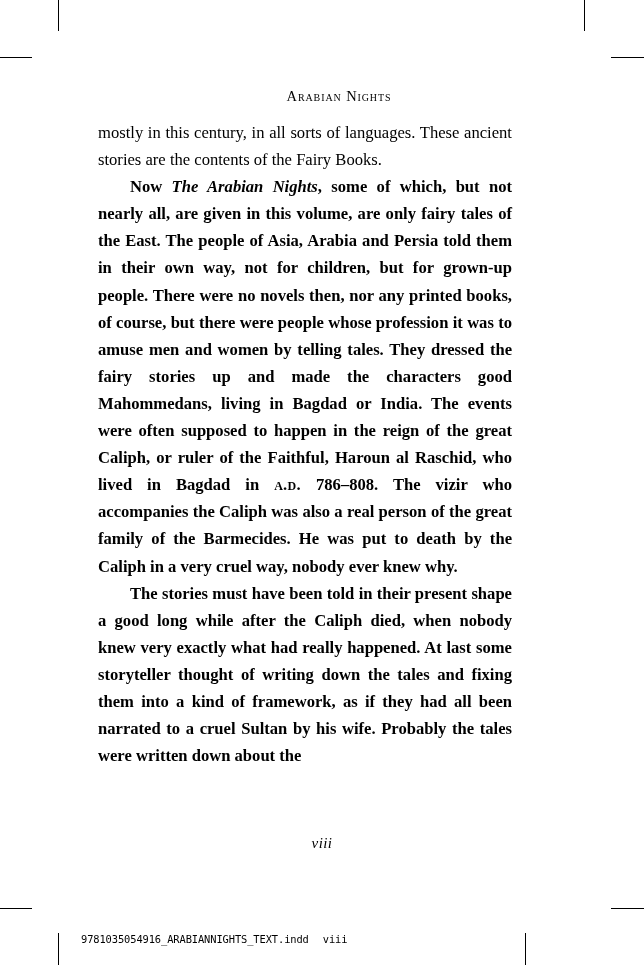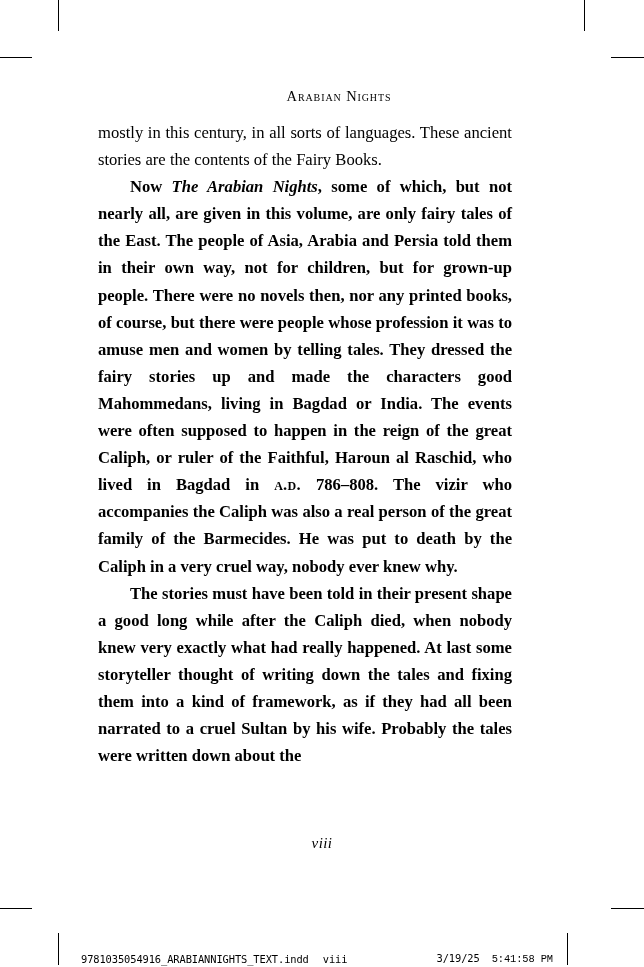--- a/index.html
+++ b/index.html
@@ -88,27 +88,27 @@
     font-size: 15px;
     font-style: italic;
     letter-spacing: 0.4px;
   }
 
   
   .footer {
     position: absolute;
     left: 58px;
     top: 933px;
-    width: 510px;
+    width: 468px;
     height: 32px;
     border-left: 1px solid #000000;
     border-right: 1px solid #000000;
     box-sizing: border-box;
     display: flex;
-    align-items: flex-end;
+    align-items: flex-start;
     font-family: "DejaVu Sans Mono", "Liberation Mono", monospace;
     font-size: 10.4px;
     letter-spacing: -0.1px;
     color: #000000;
   }
   .footer-left {
     margin-left: 22px;
     display: flex;
     align-items: baseline;
     white-space: nowrap;

